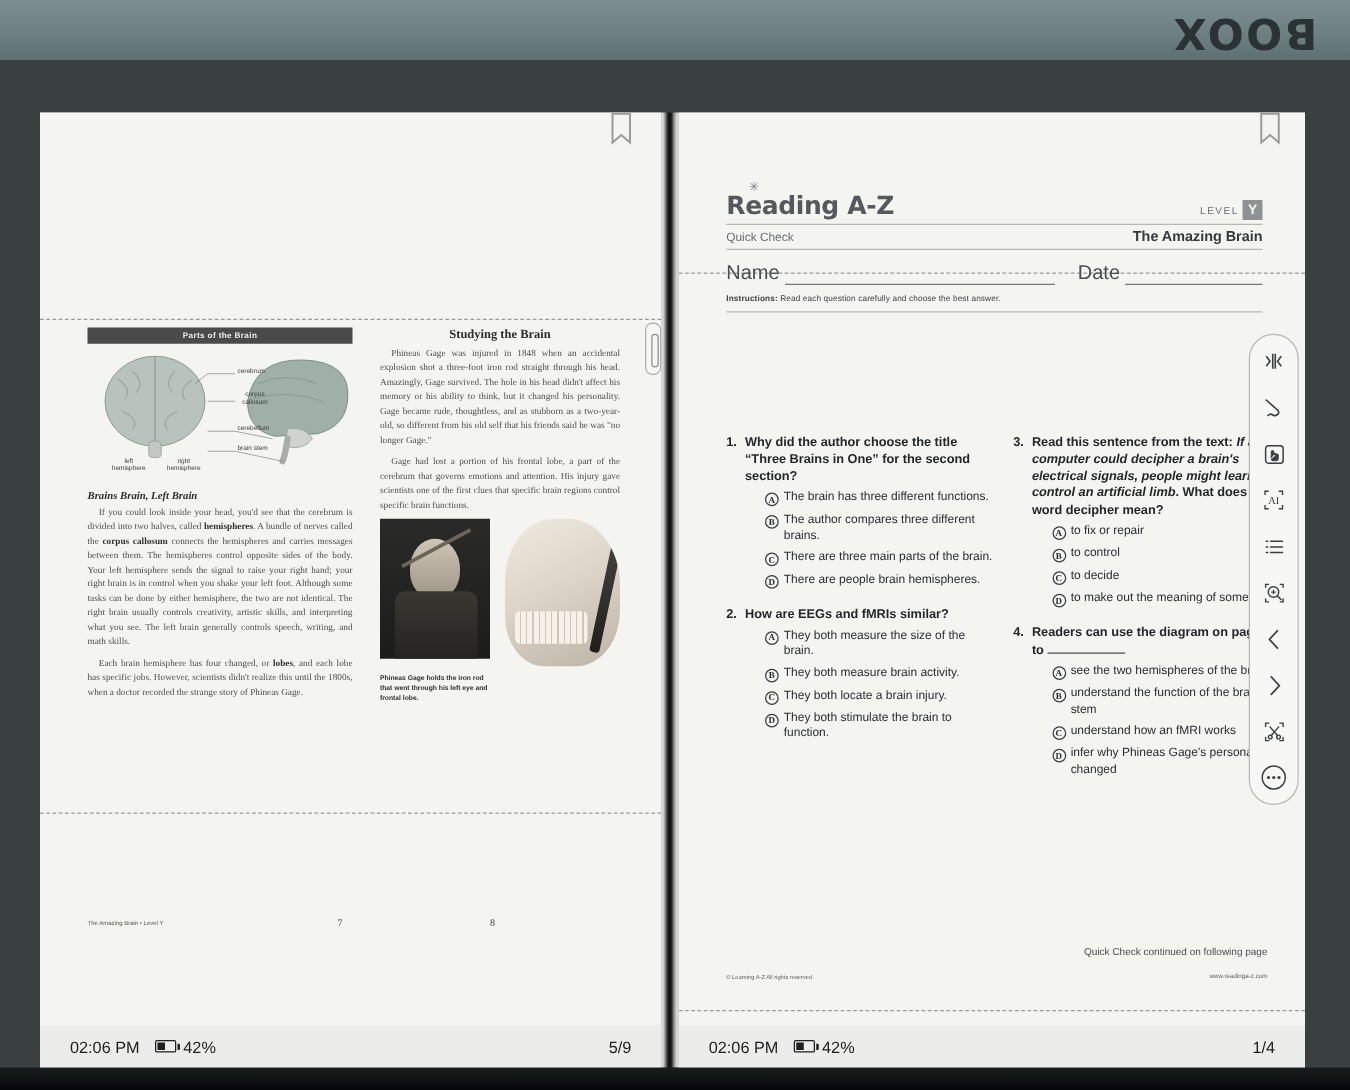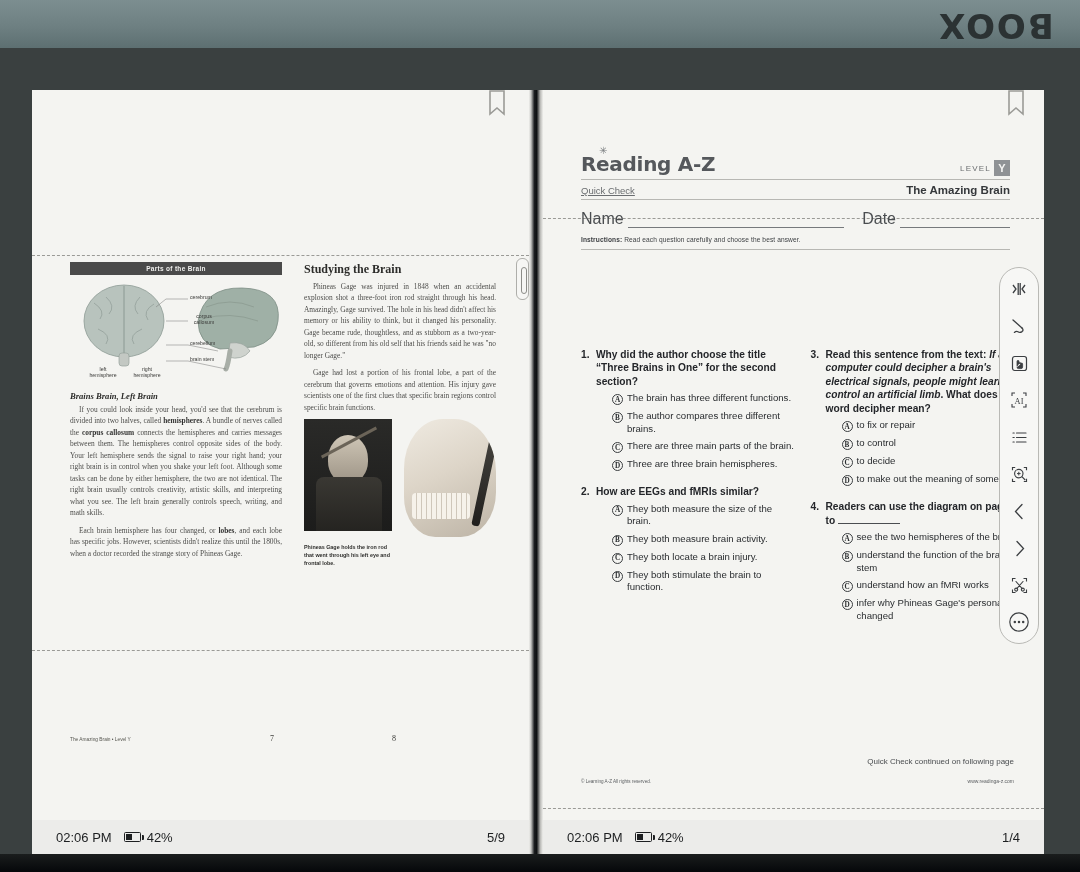--- a/index.html
+++ b/index.html
@@ -84,22 +84,22 @@
   .fig-label {
     position:absolute; font-size:5.2px; color:#3a3a38; line-height:1.15;
     font-family:"Liberation Sans", sans-serif; text-align:center;
   }
 
   h4.book-head {
     font-family:"Liberation Serif", serif; font-style:italic; font-weight:700;
     font-size:8.6px; color:#2c2c2a; margin:6px 0 3px;
   }
   h4.book-head-c {
-    font-family:"Liberation Serif", serif; font-weight:700; font-size:12px;
-    color:#2c2c2a; margin:0 0 4px; text-align:left;
+    font-family:"Liberation Serif", serif; font-weight:700; font-size:10px;
+    color:#2c2c2a; margin:0 0 4px; text-align:center;
   }
   p.book-p {
     font-family:"Liberation Serif", serif; font-size:7.4px; line-height:1.55;
     color:#3c3c3a; text-indent:9px; text-align:justify; margin-bottom:6px;
     opacity:.92;
   }
   p.book-p b { font-weight:700; color:#1f1f1e; }
 
   #gage-photos { position:relative; margin-top:6px; height:122px; }
   #gage-portrait{
@@ -166,21 +166,21 @@
   #level-text { font-size:8px; letter-spacing:1.2px; color:#6a6d70; }
   #level-badge {
     width:16px; height:16px; background:#8f9295; color:#f4f4f2;
     font-size:11px; font-weight:700; display:flex; align-items:center;
     justify-content:center;
   }
   .hr-thin { border-top:1px solid #b7b7b3; margin-top:3px; }
   #qc-sub-row {
     display:flex; justify-content:space-between; align-items:flex-end; margin-top:4px;
   }
-  #qc-sub { font-size:9.5px; color:#6a6d70;text-decoration:underline; }
+  #qc-sub { font-size:9.5px; color:#6a6d70; }
   #qc-title { font-size:11.5px; font-weight:700; color:#35383b; }
   #name-row {
     display:flex; align-items:flex-end; margin-top:10px; gap:4px;
   }
   .field-label { font-size:16px; color:#4a4d50; }
   .field-line { flex:1; border-bottom:1px solid #76797c; height:14px; }
   #instructions {
     margin-top:8px; font-size:6.6px; color:#3c3f42; letter-spacing:.1px;
   }
   #instructions b { font-weight:700; }
@@ -405,21 +405,21 @@
                     <div class="choice">
                       <span class="bubble">B</span>
                       <span class="ctext">The author compares three different brains.</span>
                       </div>
                     <div class="choice">
                       <span class="bubble">C</span>
                       <span class="ctext">There are three main parts of the brain.</span>
                       </div>
                     <div class="choice">
                       <span class="bubble">D</span>
-                      <span class="ctext">Three are three brain hemispheres.</span>
+                      <span class="ctext">There are people brain hemispheres.</span>
                       </div>
                   </div>
                 </div>
               </div>
 
               <div class="qitem">
                 <div class="qnum">2.</div>
                 <div style="flex:1;">
                   <div class="qtext">How are EEGs and fMRIs similar?</div>
                   <div class="choices">

